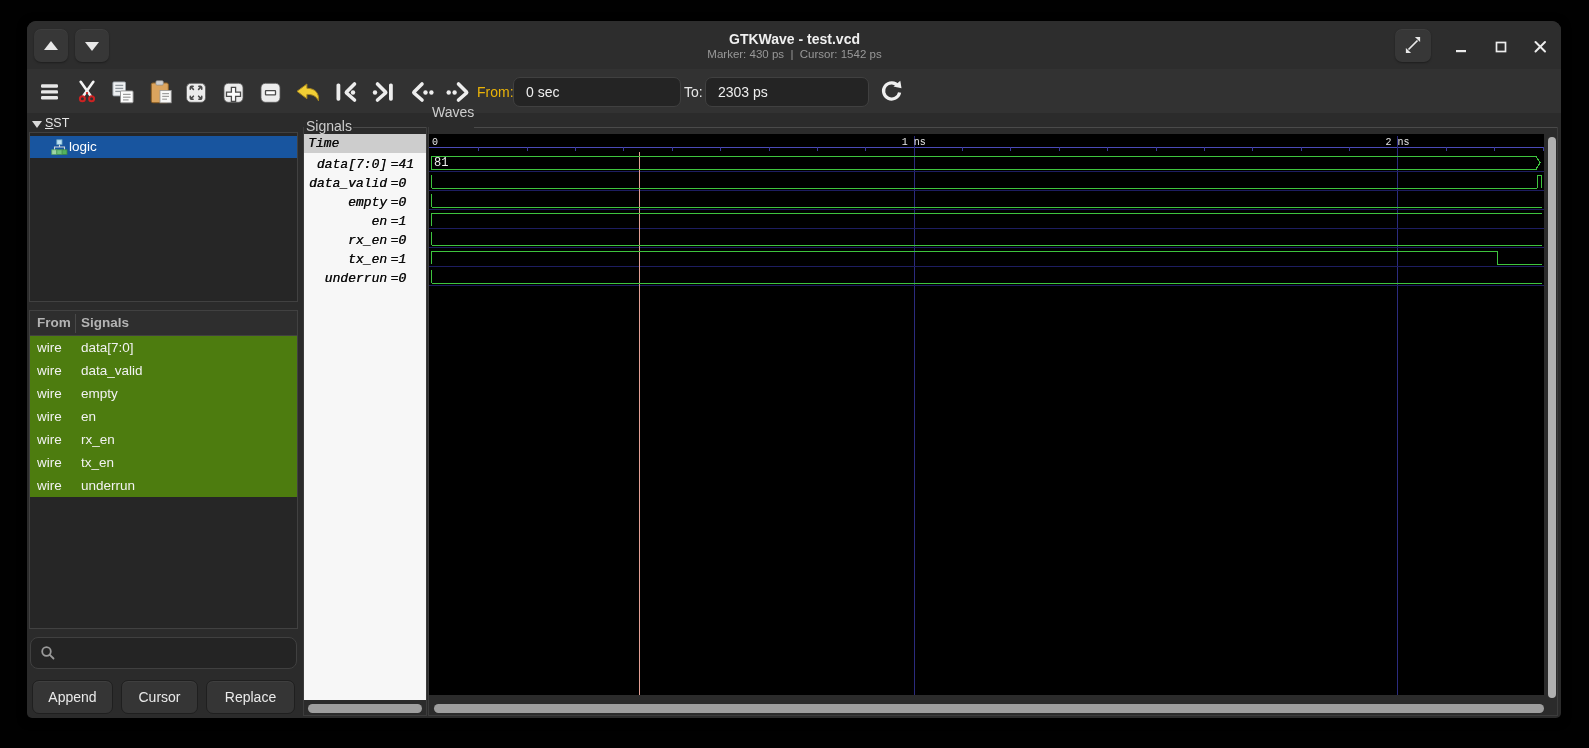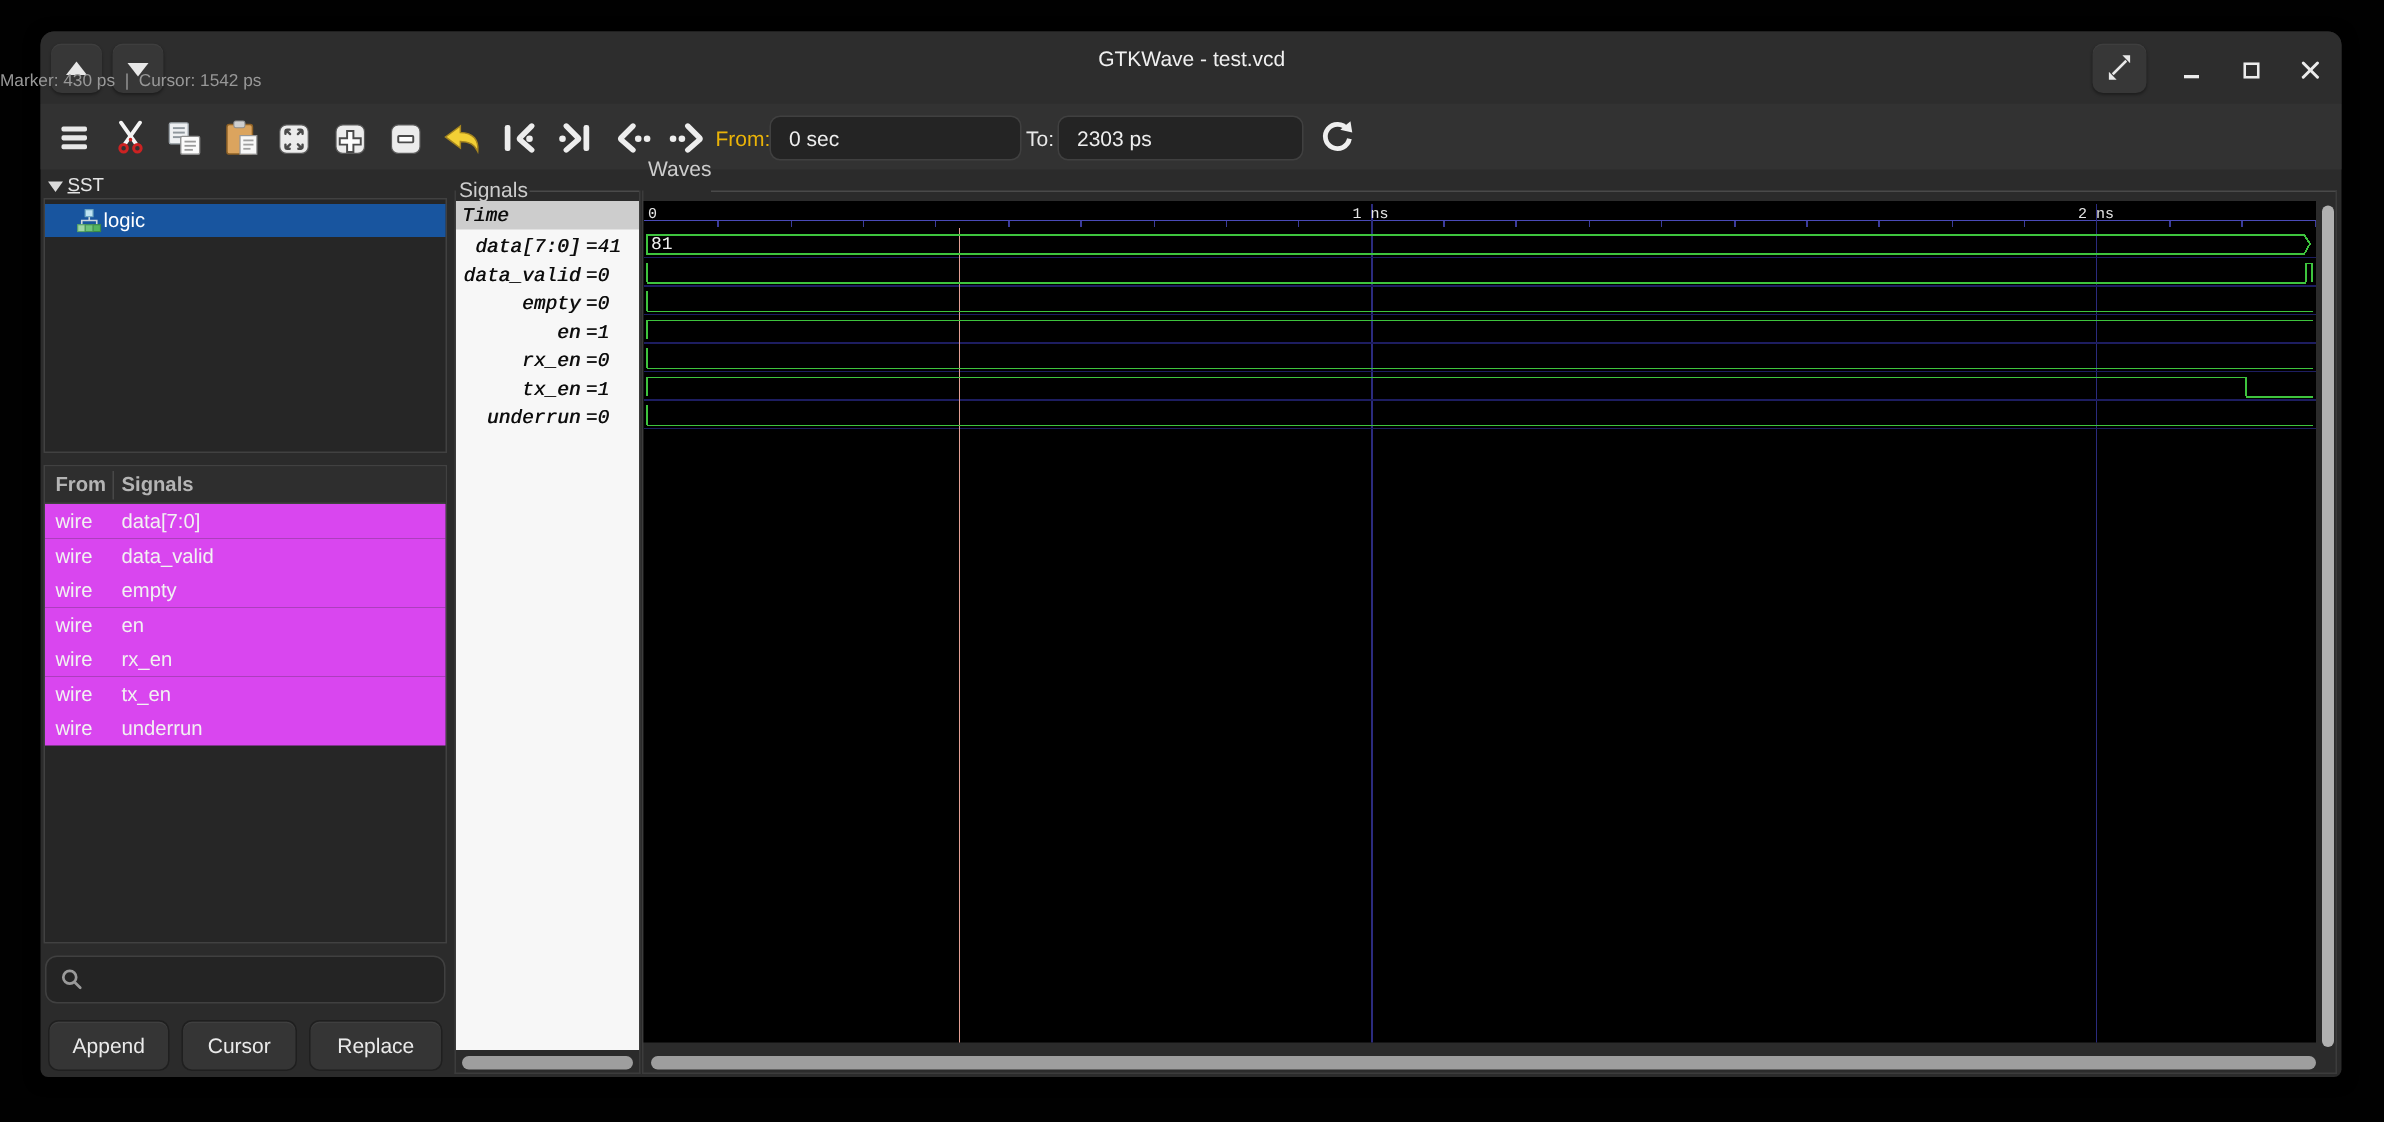--- a/index.html
+++ b/index.html
@@ -6,36 +6,36 @@
 .mono { font-family:"Liberation Mono",monospace;font-style:italic; }
 #win { left:27px; top:21px; width:1534px; height:697px; background:#2b2b2b; border-radius:9px 9px 5px 5px; box-shadow:0 2px 10px rgba(0,0,0,.6); }
 .tbtn { background:#373737; border-radius:7px; box-shadow:0 1px 2px rgba(0,0,0,.35), inset 0 1px 0 rgba(255,255,255,.04); }
 .panelbox { background:#262626; border:1px solid #414141; }
 .framelab { font-size:14px; color:#cdcdcd; }
 input,.inputbox { background:#242424; border:1px solid #404040; border-radius:7px; color:#eee; }
 .btn { background:#353535; border:1px solid #1f1f1f; border-radius:7px; color:#eaeaea; font-size:14px; text-align:center; line-height:32px; box-shadow:inset 0 1px 0 rgba(255,255,255,.05); }
 .sigrow { left:305px; width:121px; height:19px; font-size:13px; color:#0a0a0a; line-height:19px; white-space:pre; text-shadow:0.4px 0 0 #333; }
 .sn { position:absolute; right:39px; }
 .sv { position:absolute; left:85.5px; }
-.wrow { left:30px; width:267px; height:23px; background:#d946ef; color:#f2f2f2; font-size:13.5px; line-height:23px; }
+.wrow { left:30px; width:267px; height:23px; background:#4d7c0f; color:#f2f2f2; font-size:13.5px; line-height:23px; }
 .wt { position:absolute; left:7px; }
 .wn { position:absolute; left:51px; }
 </style></head><body>
 <div class="abs" id="win"></div>
 <div class="abs" style="left:27px;top:21px;width:1534px;height:48px;background:#2d2d2d;border-radius:9px 9px 0 0"></div>
 <div class="abs" style="left:27px;top:69px;width:1534px;height:44px;background:#323232"></div>
 
 <div class="abs tbtn" style="left:34px;top:29px;width:34px;height:33px"></div>
 <div class="abs tbtn" style="left:75px;top:29px;width:34px;height:33px"></div>
 <svg class="abs" style="left:34px;top:29px" width="75" height="33">
   <polygon points="17,12 24,21 10,21" fill="#e8e8e8"></polygon>
   <polygon points="51,13 65,13 58,22" fill="#e8e8e8"></polygon>
 </svg>
-<div class="abs" style="left:0;top:31px;width:1589px;text-align:center;font-size:14px;font-weight:normal;color:#f0f0f0">GTKWave - test.vcd</div>
-<div class="abs" style="left:0;top:48px;width:1589px;text-align:left;font-size:11.5px;color:#989898">Marker: 430 ps&nbsp;&nbsp;|&nbsp;&nbsp;Cursor: 1542 ps</div>
+<div class="abs" style="left:0;top:31px;width:1589px;text-align:center;font-size:14px;font-weight:bold;color:#f0f0f0">GTKWave - test.vcd</div>
+<div class="abs" style="left:0;top:48px;width:1589px;text-align:center;font-size:11.5px;color:#989898">Marker: 430 ps&nbsp;&nbsp;|&nbsp;&nbsp;Cursor: 1542 ps</div>
 <div class="abs tbtn" style="left:1395px;top:29px;width:36px;height:33px"></div>
 <svg class="abs" style="left:1395px;top:29px" width="170" height="33">
   <g stroke="#e8e8e8" stroke-width="1.7" fill="none">
     <path d="M13.5 20.5 L 22.5 11.5"></path>
   </g>
   <polygon points="19.9,7.9 25.1,7.9 25.1,13.1" fill="#e8e8e8"></polygon>
   <polygon points="10.9,24.1 10.9,18.9 16.1,24.1" fill="#e8e8e8"></polygon>
   <rect x="61" y="21" width="10" height="2.2" fill="#ececec"></rect>
   <rect x="101.5" y="13.5" width="9" height="9" fill="none" stroke="#ececec" stroke-width="1.7"></rect>
   <g stroke="#ececec" stroke-width="2" stroke-linecap="round">

